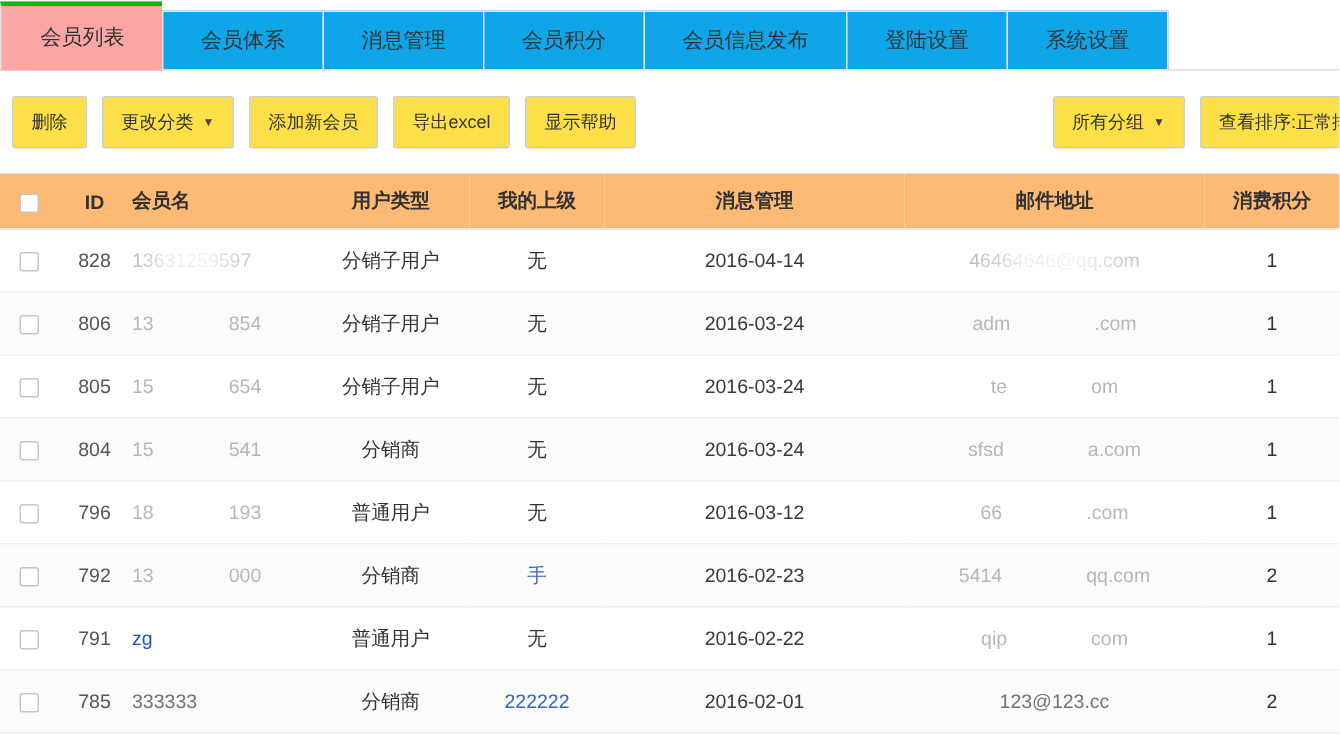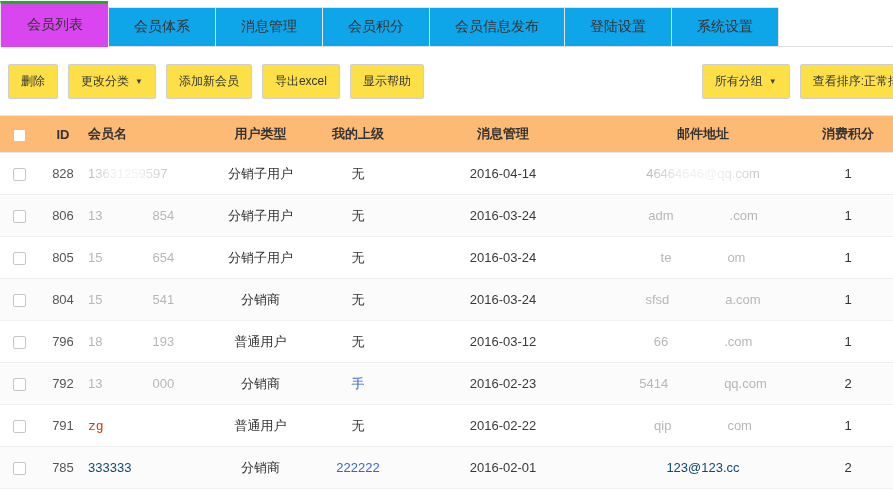--- a/index.html
+++ b/index.html
@@ -18,21 +18,21 @@
   
   .tabs{display:flex;align-items:flex-end;height:47px;border-bottom:1px solid #dcdcdc;}
   .tab{
     height:39px;padding:0 25px;display:flex;align-items:center;
     font-size:14px;color:#333;background:#0ea5e9;
     border:1px solid var(--border-light);border-right:none;border-bottom:none;
     cursor:pointer;white-space:nowrap;
   }
   .tab:last-child{border-right:1px solid var(--border-light);}
   .tab.active{
-    background:#d946ef;border-top:3px solid var(--green);
+    background:#fca5a5;border-top:3px solid var(--green);
     height:46px;margin-bottom:-1px;padding-bottom:1px;padding-left:26px;
   }
   
   .toolbar{display:flex;align-items:center;padding:17px 8px 16px 8px;}
   .btn{
     display:inline-flex;align-items:center;gap:6px;white-space:nowrap;
     border:1px solid #cfcfcf;border-radius:2px;background:#fde047;
     padding:8px 12px;font-size:12px;color:#333;cursor:pointer;margin-right:10px;
   }
   .caret{font-size:8px;color:#444;line-height:1;}
@@ -55,22 +55,22 @@
   .cell-link{color:var(--link);text-decoration:none;cursor:pointer;}
   
   .fade-mid{position:relative;color:#a9a9a9;display:inline-block;}
   .fade-mid::after{
     content:"";position:absolute;top:-3px;bottom:-3px;left:-2px;right:-2px;pointer-events:none;
     background:linear-gradient(90deg,rgba(255,255,255,.15) 0%,rgba(255,255,255,.8) 32%,rgba(255,255,255,.85) 62%,rgba(255,255,255,.3) 100%);
   }
   .gap-pre,.gap-post{color:#b7b7b7;}
   .sp-name{display:inline-block;width:50px;}
   .sp-mail{display:inline-block;width:56px;}
-  .faded{color:#c2410c;font-family:Liberation Mono, monospace;}
-  .plain-gray{color:#0c4a6e;}
+  .faded{color:#1d4ed8;}
+  .plain-gray{color:#737373;}
 </style>
 </head>
 <body>
 
 <div class="tabs">
     <div class="tab active">会员列表</div>
     <div class="tab">会员体系</div>
     <div class="tab">消息管理</div>
     <div class="tab">会员积分</div>
     <div class="tab">会员信息发布</div>

